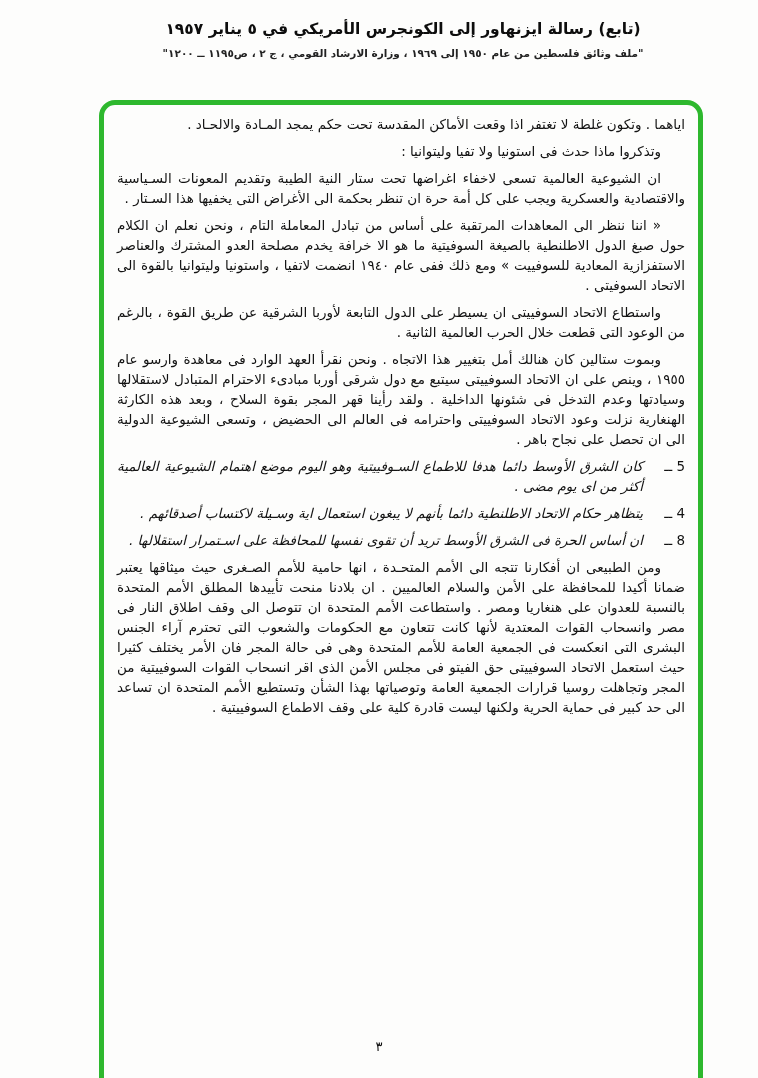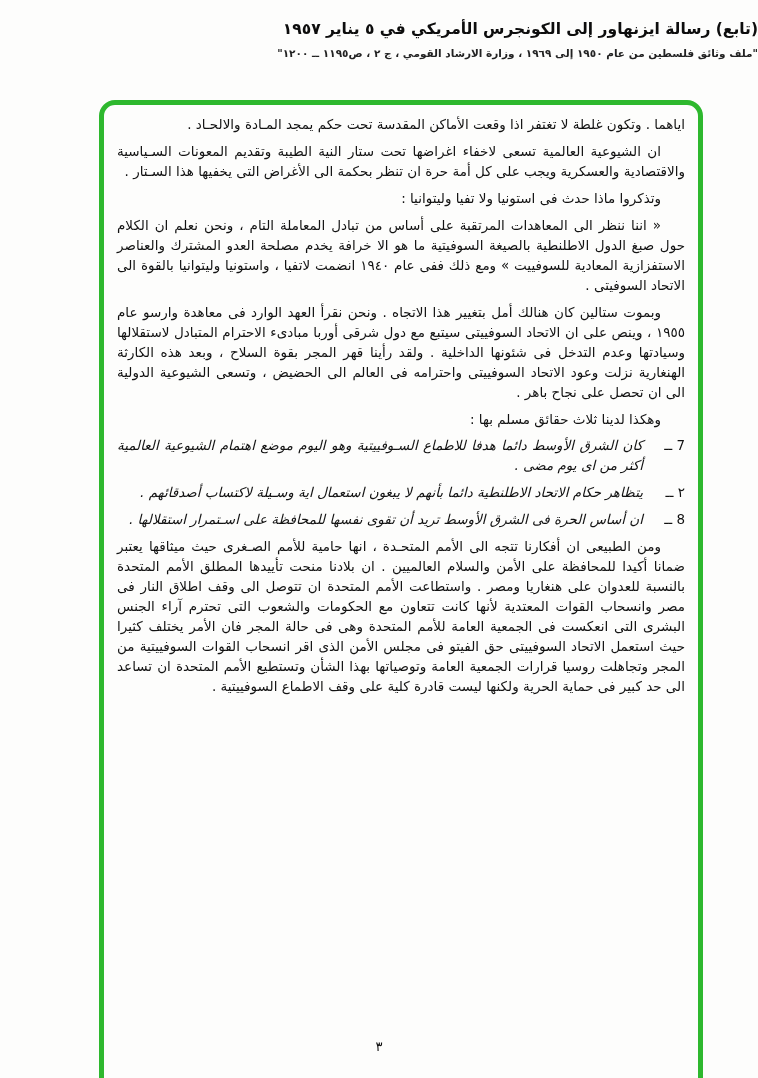--- a/index.html
+++ b/index.html
@@ -12,21 +12,21 @@
     position: relative;
     overflow: hidden;
   }
   .page {
     position: absolute;
     inset: 0;
     background: #fdfdfc;
     direction: rtl;
   }
   .header {
-    text-align: right;
+    text-align: center;
     padding-top: 20px;
     direction: rtl;
     padding-left: 48px;
   }
   .doc-title {
     font-size: 15.5px;
     font-weight: bold;
     color: #0d0d0d;
     letter-spacing: 0.2px;
   }
@@ -91,32 +91,32 @@
 
 <div class="page">
 
   <div class="header">
     <div class="doc-title">(تابع) رسالة ايزنهاور إلى الكونجرس الأمريكي في ٥ يناير ١٩٥٧</div>
     <div class="doc-subtitle">"ملف وثائق فلسطين من عام ١٩٥٠ إلى ١٩٦٩ ، وزارة الارشاد القومي ، ج ٢ ، ص١١٩٥ ــ ١٢٠٠"</div>
   </div>
 
   <div class="text-frame body-text">
     <p class="para no-indent">اياهما . وتكون غلطة لا تغتفر اذا وقعت الأماكن المقدسة تحت حكم يمجد المـادة والالحـاد .</p>
+    <p class="para">وتذكروا ماذا حدث فى استونيا ولا تفيا وليتوانيا :</p>
     <p class="para">ان الشيوعية العالمية تسعى لاخفاء اغراضها تحت ستار النية الطيبة وتقديم المعونات السـياسية والاقتصادية والعسكرية ويجب على كل أمة حرة ان تنظر بحكمة الى الأغراض التى يخفيها هذا السـتار .</p>
-    <p class="para">وتذكروا ماذا حدث فى استونيا ولا تفيا وليتوانيا :</p>
     <p class="para">« اننا ننظر الى المعاهدات المرتقبة على أساس من تبادل المعاملة التام ، ونحن نعلم ان الكلام حول صبغ الدول الاطلنطية بالصيغة السوفيتية ما هو الا خرافة يخدم مصلحة العدو المشترك والعناصر الاستفزازية المعادية للسوفييت » ومع ذلك ففى عام ١٩٤٠ انضمت لاتفيا ، واستونيا وليتوانيا بالقوة الى الاتحاد السوفيتى .</p>
+    <p class="para">واستطاع الاتحاد السوفييتى ان يسيطر على الدول التابعة لأوربا الشرقية عن طريق القوة ، بالرغم من الوعود التى قطعت خلال الحرب العالمية الثانية .</p>
     <p class="para">وبموت ستالين كان هنالك أمل بتغيير هذا الاتجاه . ونحن نقرأ العهد الوارد فى معاهدة وارسو عام ١٩٥٥ ، وينص على ان الاتحاد السوفييتى سيتبع مع دول شرقى أوربا مبادىء الاحترام المتبادل لاستقلالها وسيادتها وعدم التدخل فى شئونها الداخلية . ولقد رأينا قهر المجر بقوة السلاح ، وبعد هذه الكارثة الهنغارية نزلت وعود الاتحاد السوفييتى واحترامه فى العالم الى الحضيض ، وتسعى الشيوعية الدولية الى ان تحصل على نجاح باهر .</p>
-    <p class="para tight">وهكذا لدينا ثلاث حقائق مسلم بها :</p>
 
     <div class="list-item">
-      <span class="li-marker">7 ــ</span>
+      <span class="li-marker">5 ــ</span>
       <span class="li-text">كان الشرق الأوسط دائما هدفا للاطماع السـوفييتية وهو اليوم موضع اهتمام الشيوعية العالمية أكثر من اى يوم مضى .</span>
     </div>
     <div class="list-item">
-      <span class="li-marker">٢ ــ</span>
+      <span class="li-marker">4 ــ</span>
       <span class="li-text">يتظاهر حكام الاتحاد الاطلنطية دائما بأنهم لا يبغون استعمال اية وسـيلة لاكتساب أصدقائهم .</span>
     </div>
     <div class="list-item">
       <span class="li-marker">8 ــ</span>
       <span class="li-text">ان أساس الحرة فى الشرق الأوسط تريد أن تقوى نفسها للمحافظة على اسـتمرار استقلالها .</span>
     </div>
 
     <p class="para">ومن الطبيعى ان أفكارنا تتجه الى الأمم المتحـدة ، انها حامية للأمم الصـغرى حيث ميثاقها يعتبر ضمانا أكيدا للمحافظة على الأمن والسلام العالميين . ان بلادنا منحت تأييدها المطلق الأمم المتحدة بالنسبة للعدوان على هنغاريا ومصر . واستطاعت الأمم المتحدة ان تتوصل الى وقف اطلاق النار فى مصر وانسحاب القوات المعتدية لأنها كانت تتعاون مع الحكومات والشعوب التى تحترم آراء الجنس البشرى التى انعكست فى الجمعية العامة للأمم المتحدة وهى فى حالة المجر فان الأمر يختلف كثيرا حيث استعمل الاتحاد السوفييتى حق الفيتو فى مجلس الأمن الذى اقر انسحاب القوات السوفييتية من المجر وتجاهلت روسيا قرارات الجمعية العامة وتوصياتها بهذا الشأن وتستطيع الأمم المتحدة ان تساعد الى حد كبير فى حماية الحرية ولكنها ليست قادرة كلية على وقف الاطماع السوفييتية .</p>
   </div>
 

